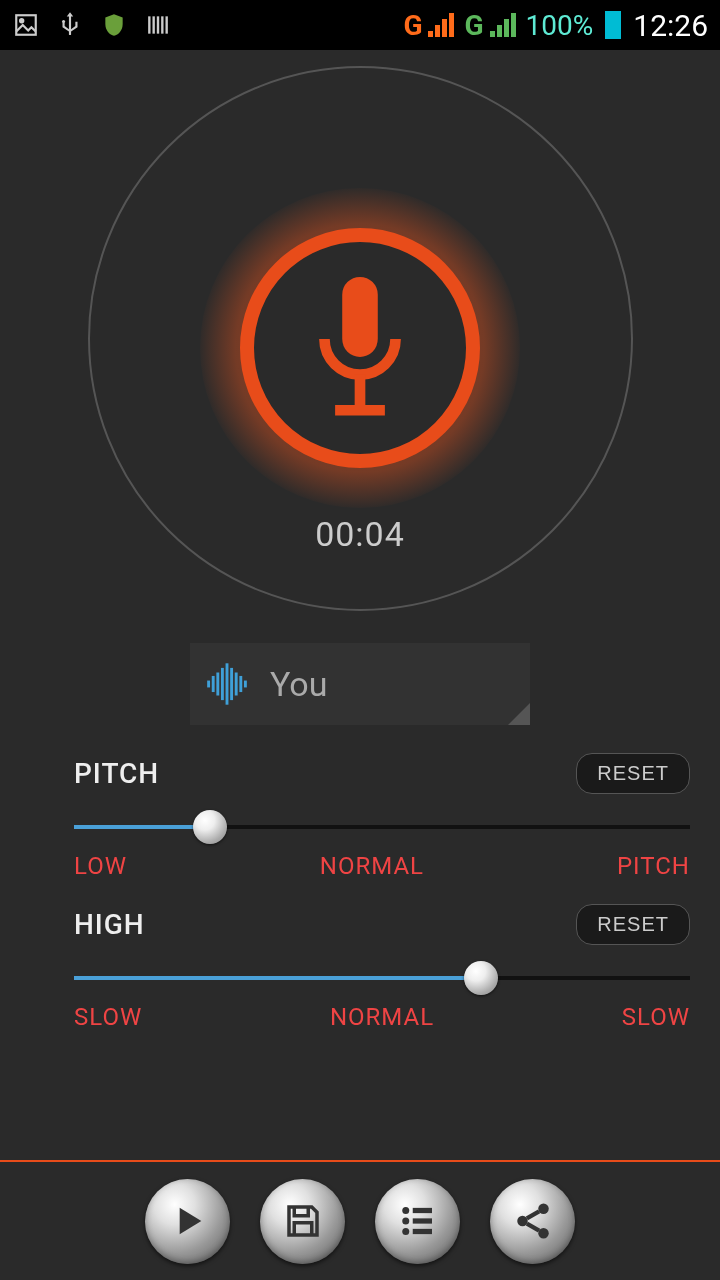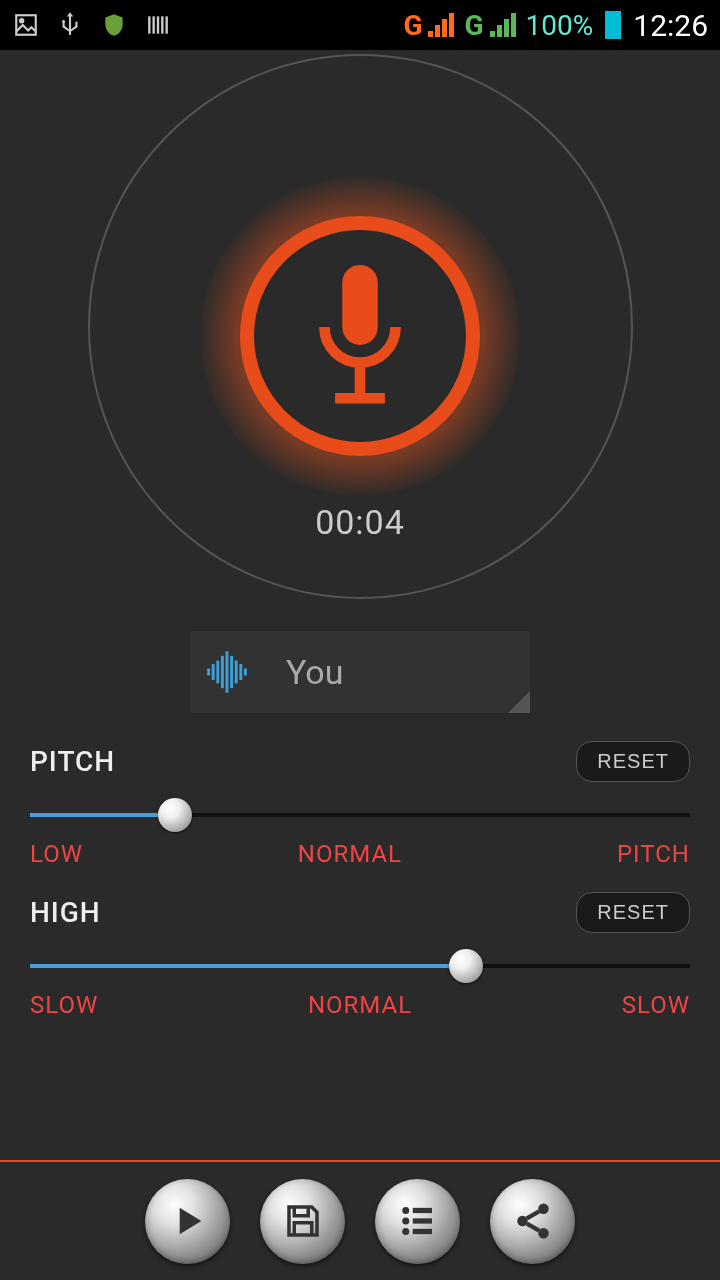--- a/index.html
+++ b/index.html
@@ -16,43 +16,43 @@
   .g-green { color: #5cb85c; }
   .signal-bars { display: inline-flex; align-items: flex-end; gap: 2px; height: 24px; margin-right:4px; }
   .signal-bars span { width: 5px; background: currentColor; }
   .signal-bars .b1 { height: 6px; } .signal-bars .b2 { height: 12px; } .signal-bars .b3 { height: 18px; } .signal-bars .b4 { height: 24px; }
   .battery-pct { font-size: 28px; color:#5eead4; }
   .battery { width: 16px; height: 28px; background: #00bcd4; margin:0 6px; }
   .clock { font-size: 30px; color:#fff;text-align:center; }
 
   .app-area { width: 720px; height: 1230px; position: relative; display: flex; flex-direction: column; }
 
-  .record-zone { display: flex; flex-direction: column; align-items: center; padding-top: 4px; }
+  .record-zone { display: flex; flex-direction: column; align-items: center; padding-top: 16px; }
   .outer-circle {
     width: 545px; height: 545px; border: 2px solid #555; border-radius: 50%;
     display: flex; flex-direction: column; align-items: center; justify-content: center; position: relative;
   }
   .glow {
     width: 320px; height: 320px; border-radius: 50%;
     background: radial-gradient(circle, rgba(255,90,30,0.6) 0%, rgba(255,90,30,0.35) 55%, rgba(255,90,30,0) 72%);
     position: absolute; top: 120px; display:flex; align-items:center; justify-content:center;
   }
   .mic-button {
     width: 240px; height: 240px; border-radius: 50%; border: 14px solid #e84c1a;
     background: #2a2a2a; display: flex; align-items: center; justify-content: center;
   }
   .mic-svg { fill:#e84c1a; }
   .timer { position:absolute; bottom:55px; color:#ccc; font-size:34px; letter-spacing:1px; }
 
-  .preset-bar { margin: 32px auto 0; width: 340px; height: 82px; background:#323232; display:flex; align-items:center; gap:36px; padding:0 14px; position:relative; }
+  .preset-bar { margin: 32px auto 0; width: 340px; height: 82px; background:#323232; display:flex; align-items:center; gap:20px; padding:0 14px; position:relative; }
   .preset-bar::after { content:""; position:absolute; right:0; bottom:0; width:0; height:0; border-left:22px solid transparent; border-bottom:22px solid #555; }
   .wave-svg { flex-shrink:0; }
   .preset-label { color:#aaa; font-size:34px; }
 
-  .sliders { padding: 28px 30px 0; }
+  .sliders { padding: 28px 30px 0; margin-left: 44px; }
   .slider-header { display:flex; justify-content:space-between; align-items:center; margin-bottom:16px; }
   .slider-title { color:#eee; font-size:28px; font-weight:500; letter-spacing:1px; }
   .reset-btn { background:#1a1a1a; border:1px solid #555; color:#ccc; border-radius:16px; padding:8px 20px; font-size:20px; letter-spacing:1px; }
   .track { position:relative; height:34px; }
   .track-line-bg { position:absolute; top:15px; height:4px; width:100%; background:#111; }
   .track-line-fill { position:absolute; top:15px; height:4px; background:#4aa0d8; }
   .thumb { position:absolute; top:0; width:34px; height:34px; border-radius:50%;
     background: radial-gradient(circle at 35% 30%, #fff 0%, #eee 30%, #aaa 70%, #888 100%);
     transform: translateX(-50%); box-shadow: 0 1px 3px rgba(0,0,0,.6); }
   .slider-labels { display:flex; justify-content:space-between; color:#ef4444; font-size:24px; margin-top:8px; margin-bottom:24px; letter-spacing:1px; }

